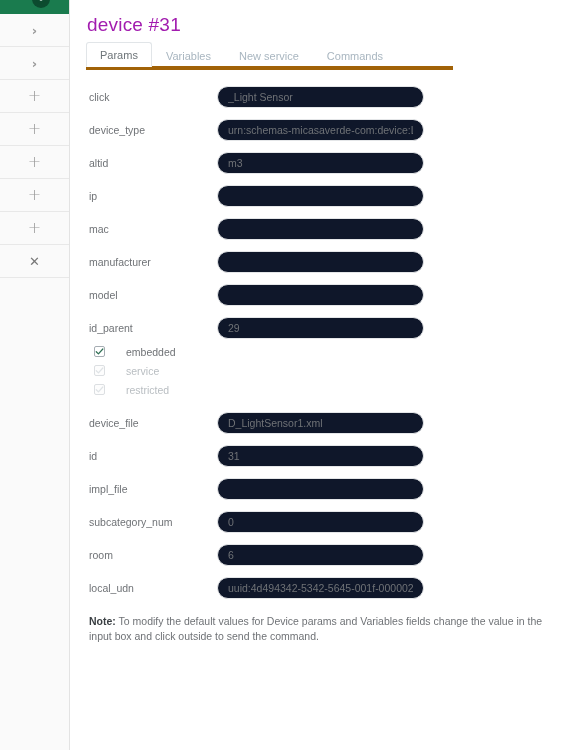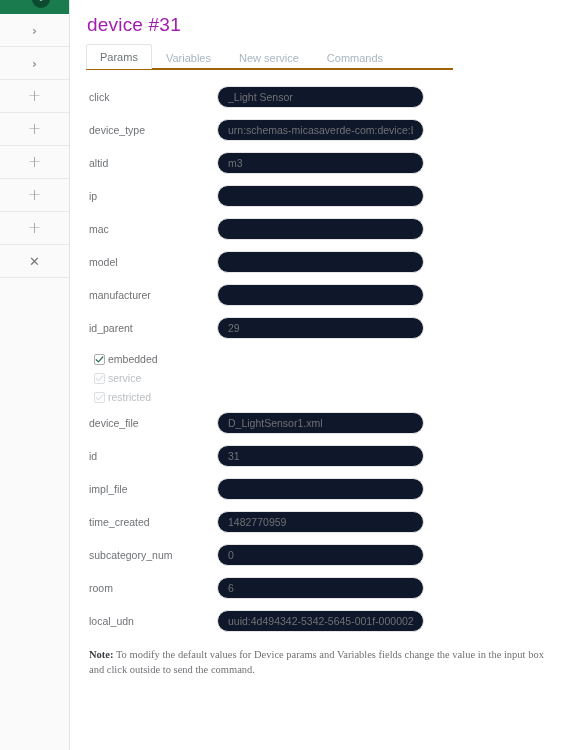--- a/index.html
+++ b/index.html
@@ -96,21 +96,21 @@
     padding-left: 1px;
     letter-spacing: .2px;
     font-family: "Liberation Sans", sans-serif;
   }
 
   
   #tabs {
     margin-top: 10px;
     display: flex;
     align-items: flex-end;
-    border-bottom: 2px solid #a16207;
+    border-bottom: 4px solid #a16207;
     height: 24px;
     width: 367px;
     box-sizing: border-box;
   }
   .tab {
     font-size: 11px;
     padding: 5px 13px 4px 13px;
     color: #a9b6c0;
     box-sizing: border-box;
     line-height: 14px;
@@ -165,22 +165,23 @@
   .form-input::placeholder { color: #c2c6c9; }
 
   
   #checks {
     padding-left: 8px;
     margin-top: 2px;
     margin-bottom: 3px;
   }
   .check-row {
     display: flex;
-    align-items: flex-end;
+    align-items: flex-start;
     height: 19px;
+    gap: 18px;
   }
   .cbox {
     width: 11px;
     height: 11px;
     border: 1px solid #c8cdd1;
     border-radius: 2px;
     background: #ffffff;
     box-sizing: border-box;
     display: flex;
     align-items: center;
@@ -199,21 +200,21 @@
   .check-label.dim { color: #b9bec2; }
 
   
   #note {
     margin-top: 10px;
     padding-left: 3px;
     font-size: 10.5px;
     line-height: 15px;
     color: #6f7276;
     width: 470px;
-    font-family: Liberation Serif, serif;
+    font-family: Liberation Sans, sans-serif;
   }
   #note b { color: #3a3f43; font-weight: bold; }
 </style>
 </head>
 <body>
 
 <div id="app">
 
   <div id="sidebar">
     <div class="sidebar-brand">
@@ -280,25 +281,25 @@
           </div>
           <div class="form-row">
             <div class="form-label">ip</div>
             <input type="text" class="form-input" placeholder="" value="" style="">
           </div>
           <div class="form-row">
             <div class="form-label">mac</div>
             <input type="text" class="form-input" placeholder="" value="" style="">
           </div>
           <div class="form-row">
+            <div class="form-label">manufacturer</div>
+            <input type="text" class="form-input" placeholder="" value="" style="">
+          </div>
+          <div class="form-row">
             <div class="form-label">model</div>
-            <input type="text" class="form-input" placeholder="" value="" style="">
-          </div>
-          <div class="form-row">
-            <div class="form-label">manufacturer</div>
             <input type="text" class="form-input" placeholder="" value="" style="">
           </div>
           <div class="form-row">
             <div class="form-label">id_parent</div>
             <input type="text" class="form-input" placeholder="" value="29" style="">
           </div>
         </div>
       <div id="checks">
           <div class="check-row">
             <span class="cbox checked">
@@ -332,24 +333,20 @@
           </div>
           <div class="form-row">
             <div class="form-label">id</div>
             <input type="text" class="form-input" placeholder="" value="31" style="">
           </div>
           <div class="form-row">
             <div class="form-label">impl_file</div>
             <input type="text" class="form-input" placeholder="" value="" style="">
           </div>
           <div class="form-row">
-            <div class="form-label">time_created</div>
-            <input type="text" class="form-input" placeholder="" value="1482770959" style="">
-          </div>
-          <div class="form-row">
             <div class="form-label">subcategory_num</div>
             <input type="text" class="form-input" placeholder="" value="0" style="">
           </div>
           <div class="form-row">
             <div class="form-label">room</div>
             <input type="text" class="form-input" placeholder="" value="6" style="">
           </div>
           <div class="form-row">
             <div class="form-label">local_udn</div>
             <input type="text" class="form-input" placeholder="" value="uuid:4d494342-5342-5645-001f-000002b0fcb2" style="">

